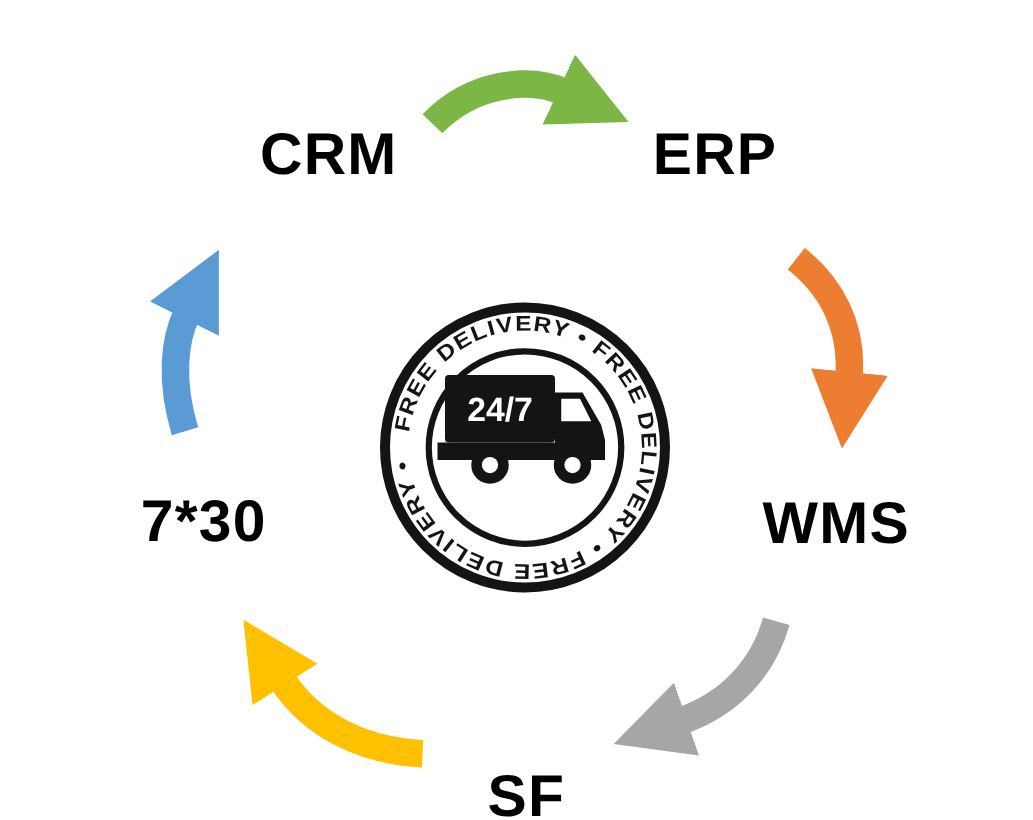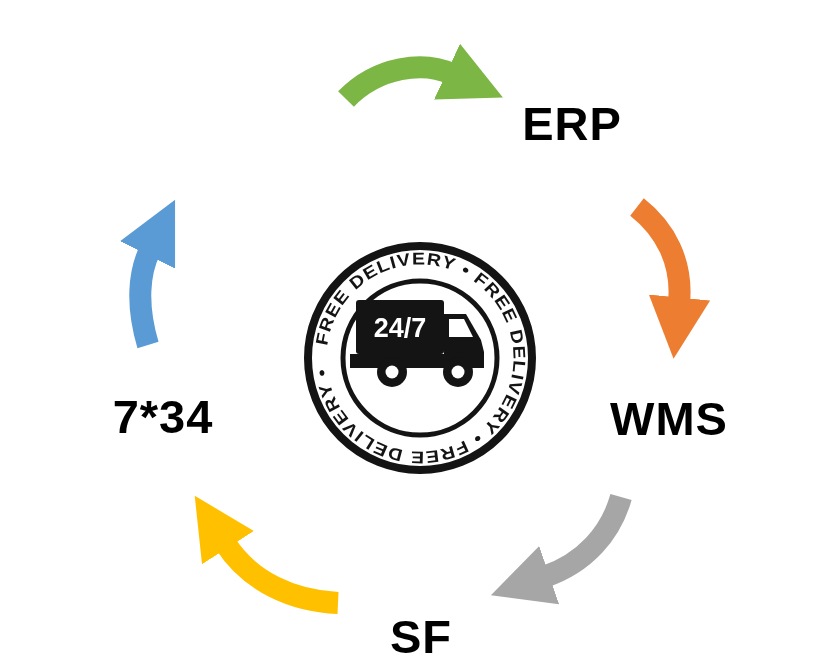--- a/index.html
+++ b/index.html
@@ -100,18 +100,19 @@
         <rect x="350" y="354" width="134" height="14" fill="#141414"></rect>
         <circle cx="392" cy="372" r="15" fill="#141414"></circle>
         <circle cx="392" cy="372" r="6.5" fill="#ffffff"></circle>
         <circle cx="458" cy="372" r="15" fill="#141414"></circle>
         <circle cx="458" cy="372" r="6.5" fill="#ffffff"></circle>
         <text class="truck-label" x="400" y="337" text-anchor="middle" fill="#ffffff">24/7</text>
       </g>
     </g>
   </svg>
 
+  <div class="node-label crm">CRM</div>
   <div class="node-label erp">ERP</div>
   <div class="node-label wms">WMS</div>
   <div class="node-label sf">SF</div>
-  <div class="node-label uptime">7*34</div>
+  <div class="node-label uptime">7*30</div>
 
 </div>
 
 </body></html>

